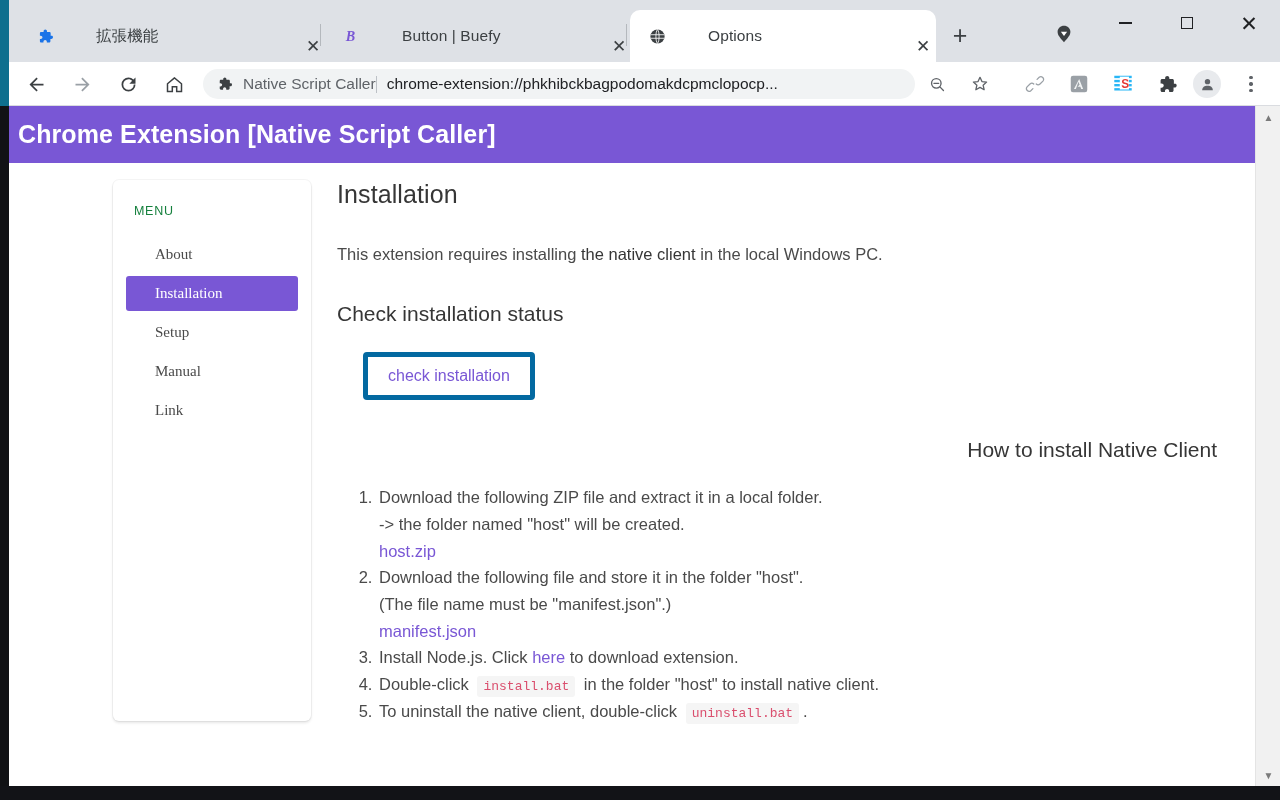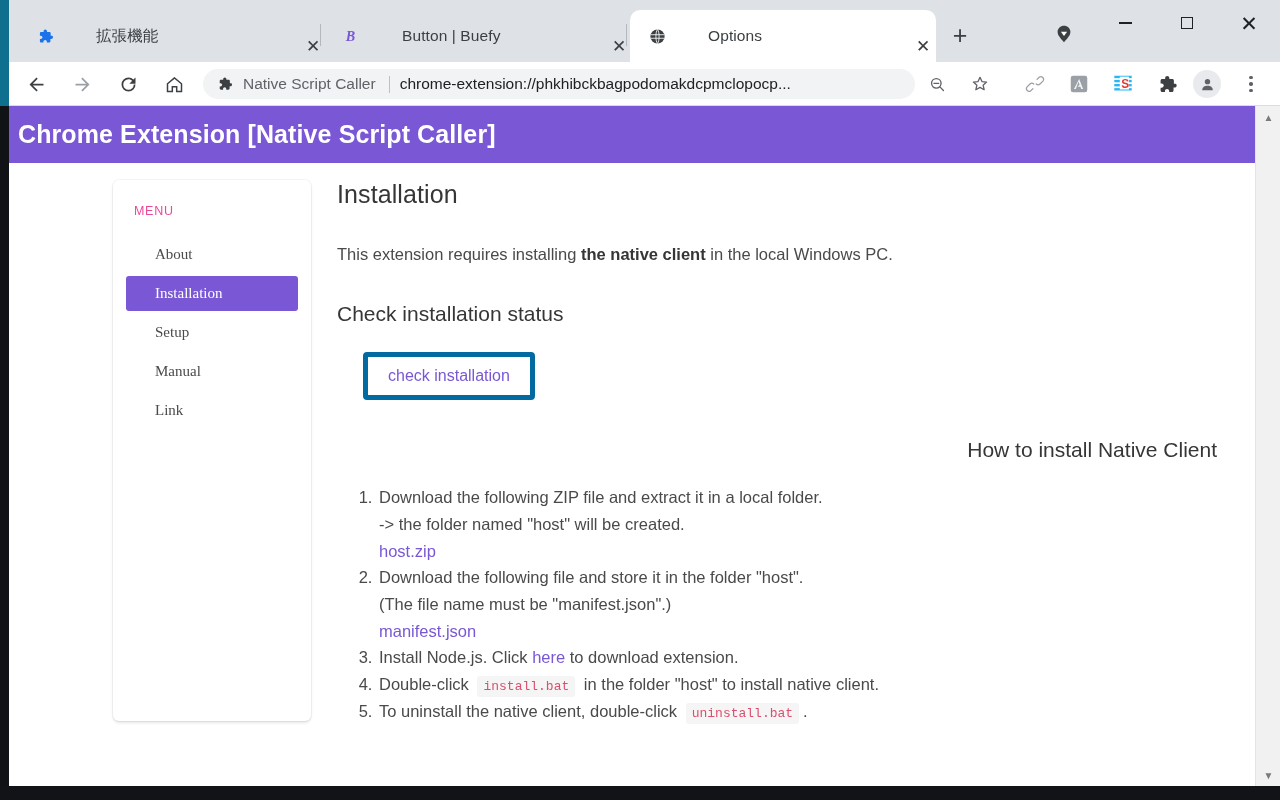--- a/index.html
+++ b/index.html
@@ -130,21 +130,21 @@
     width: 712px; height: 30px;
     background: #f1f3f4;
     border-radius: 16px;
     display: flex; align-items: center;
     padding: 0 10px 0 14px;
     overflow: hidden;
   }
   .omni-ext-icon { flex: 0 0 16px; margin-right: 10px; display:flex; }
   .omni-name {
     font-size: 15.5px; color: #5f6368;
-    white-space: nowrap; margin-right: 13px;
+    white-space: nowrap; margin-right: 0;
   }
   .omni-divider {
     width: 1px; height: 17px; background: #bdc1c6;
     margin-right: 10px; flex: 0 0 1px;
   }
   .omni-url {
     font-size: 15.5px; color: #202124;
     white-space: nowrap; overflow: hidden;
   }
   .omni-action {
@@ -201,21 +201,21 @@
   .menu-card {
     position: absolute; left: 104px; top: 17px;
     width: 198px; height: 541px;
     background: #ffffff;
     border-radius: 6px;
     box-shadow: 0 2px 3px rgba(10,10,10,.10), 0 0 0 1px rgba(10,10,10,.04);
     padding-top: 24px;
   }
   .menu-label {
     font-size: 12.5px;
-    color: #ec4899;
+    color: #15803d;
     letter-spacing: .7px;
     padding-left: 21px;
     margin-bottom: 19px;
   }
   .menu-list { list-style: none; margin: 0; padding: 0 13px; }
   .menu-item {
     display: block;
     font-size: 15px;
     color: #4a4a4a;
     padding: 9px 0 9px 29px;
@@ -236,21 +236,21 @@
   }
   .h-title {
     font-size: 25px; color: #363636;
     font-weight: 400; margin: 0 0 34px 0;
     letter-spacing: .1px;
   }
   .para {
     font-size: 16.5px; color: #4a4a4a;
     margin: 0 0 36px 0; line-height: 1.4;
   }
-  .para b { color: #363636; font-weight: bold; }
+  .para b { color: #363636; font-weight: normal; }
   .h-sub {
     font-size: 21px; color: #363636;
     font-weight: 400; margin: 0 0 26px 0;
   }
   .btn-outline {
     display: inline-block;
     margin-left: 26px;
     padding: 11px 20px;
     border: 5px solid #0369a1;
     border-radius: 4px;

